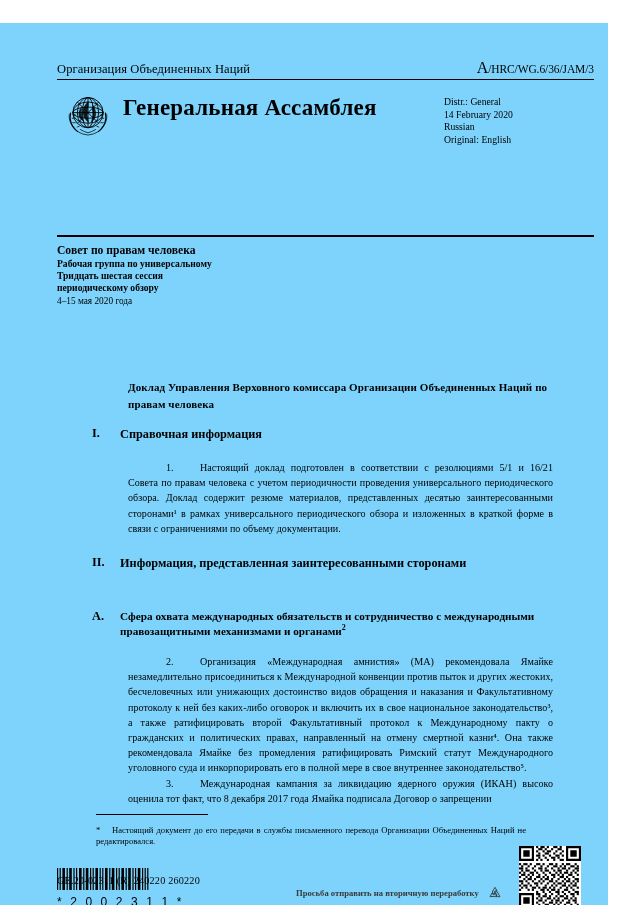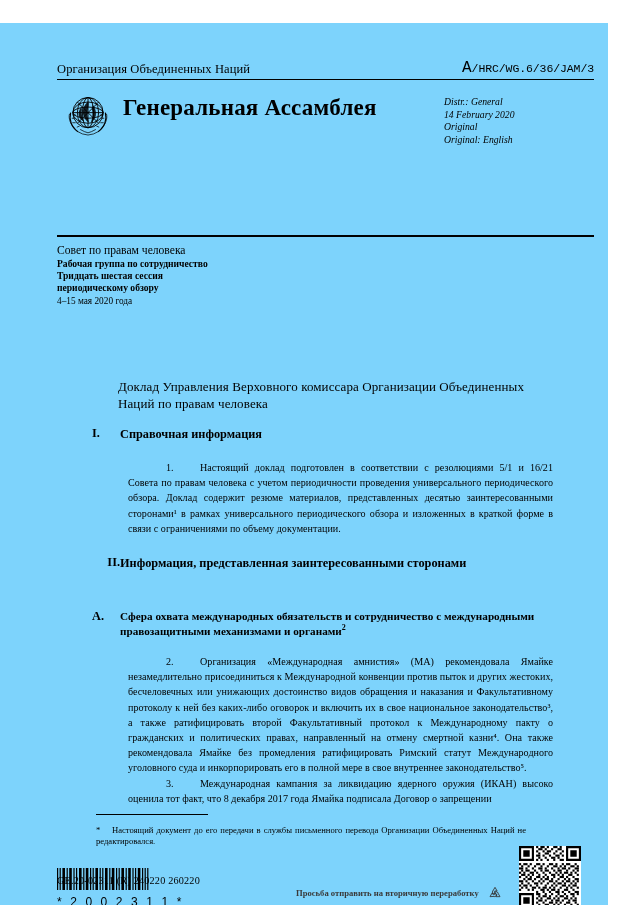--- a/index.html
+++ b/index.html
@@ -38,21 +38,21 @@
     justify-content: space-between;
     padding-bottom: 2px;
   }
   .org-name {
     font-family: "Liberation Serif", serif;
     font-size: 12.5px;
     letter-spacing: 0.1px;
     white-space: nowrap;
   }
   .doc-symbol {
-    font-family: Liberation Mono, monospace;
+    font-family: Liberation Serif, serif;
     font-size: 11.5px;
     white-space: nowrap;
     letter-spacing: -0.1px;
   }
   .doc-symbol .big-a {
     font-size: 16px;
   }
   .rule-thin {
     border-top: 1.1px solid #000;
     width: 537px;
@@ -78,21 +78,20 @@
     margin-top: 8px;
     letter-spacing: 0.2px;
     flex: 1 1 auto;
     white-space: nowrap;
   }
   .distr-block {
     margin-top: 9px;
     margin-left: 6px;
     flex: 0 0 auto;
     width: 150px;
-    font-style: italic;
   }
   .distr-block div {
     font-family: "Liberation Serif", serif;
     font-size: 9.7px;
     line-height: 12.6px;
     white-space: nowrap;
   }
 
   .rule-thick {
     position: absolute;
@@ -103,21 +102,21 @@
   }
 
   
   .council {
     position: absolute;
     left: 57px;
     top: 221px;
     width: 320px;
   }
   .council-main {
-    font-weight: normal;
+    font-weight: bold;
     font-size: 11.6px;
     line-height: 14px;
   }
   .council-sub {
     font-weight: bold;
     font-size: 9.6px;
     line-height: 12.2px;
   }
   .council-date {
     font-size: 9.3px;
@@ -131,25 +130,25 @@
     left: 118px;
     top: 307px;
     width: 420px;
     font-weight: bold;
     font-size: 12.6px;
     line-height: 16.5px;
     letter-spacing: 0.15px;
   }
   .title-sub {
     position: absolute;
-    left: 118px;
+    left: 128px;
     top: 356px;
     width: 424px;
-    font-weight: normal;
-    font-size: 13px;
+    font-weight: bold;
+    font-size: 11px;
     line-height: 16.5px;
     letter-spacing: 0.1px;
   }
   sup.fn {
     font-size: 8px;
     vertical-align: super;
     line-height: 0;
     font-weight: normal;
   }
   sup.fnb {
@@ -171,21 +170,21 @@
   .sec-title {
     font-weight: bold;
     font-size: 12.3px;
     line-height: 16px;
   }
 
   .sec1 { left: 92px; top: 403px; width: 450px; }
   .sec1 .sec-num { width: 28px; }
 
   .sec2 { left: 92px; top: 532px; width: 440px; }
-  .sec2 .sec-num { width: 28px; text-align: right; }
+  .sec2 .sec-num { width: 28px; }
 
   .secA { left: 92px; top: 586px; width: 450px; }
   .secA .sec-num { width: 28px; }
   .secA .sec-title { font-size: 11.2px; line-height: 14.6px; }
 
   
   .para {
     position: absolute;
     width: 425px;
     left: 128px;
@@ -318,31 +317,31 @@
             <path d="M36 70 L44 74 M44 74 L50 76 M50 76 L56 74 M56 74 L64 70"></path>
             <path d="M22 58 L28 58 M21 50 L27 50 M22 44 L28 44 M78 58 L72 58 M79 50 L73 50 M78 44 L72 44"></path>
             <path d="M30 66 L35 64 M70 66 L65 64"></path>
           </g>
         </svg>
       </div>
       <div class="ga-title">Генеральная Ассамблея</div>
       <div class="distr-block">
         <div>Distr.: General</div>
         <div>14 February 2020</div>
-        <div>Original</div>
+        <div>Russian</div>
         <div>Original: English</div>
       </div>
     </div>
   </div>
 
   <div class="rule-thick"></div>
 
   <div class="council">
     <div class="council-main">Совет по правам человека</div>
-    <div class="council-sub">Рабочая группа по сотрудничество</div>
+    <div class="council-sub">Рабочая группа по универсальному</div>
     <div class="council-sub">Тридцать шестая сессия</div>
     <div class="council-sub">периодическому обзору</div>
     <div class="council-date">4–15 мая 2020 года</div>
   </div>
 
 
   <div class="title-sub">Доклад Управления Верховного комиссара Организации Объединенных Наций по правам человека</div>
 
   <div class="sec sec1">
     <div class="sec-num">I.</div>

